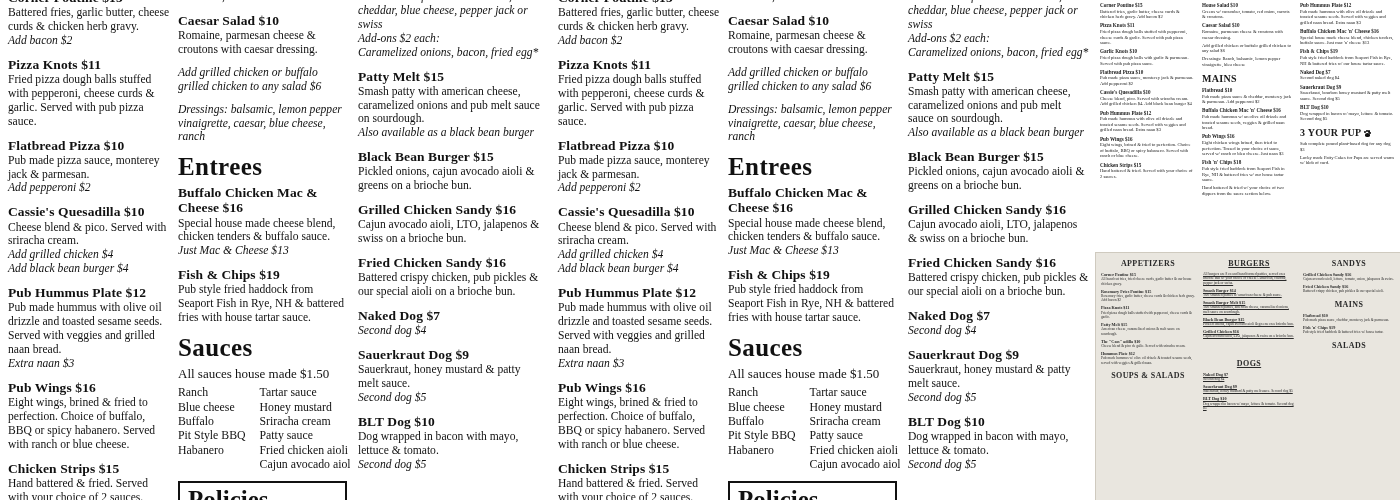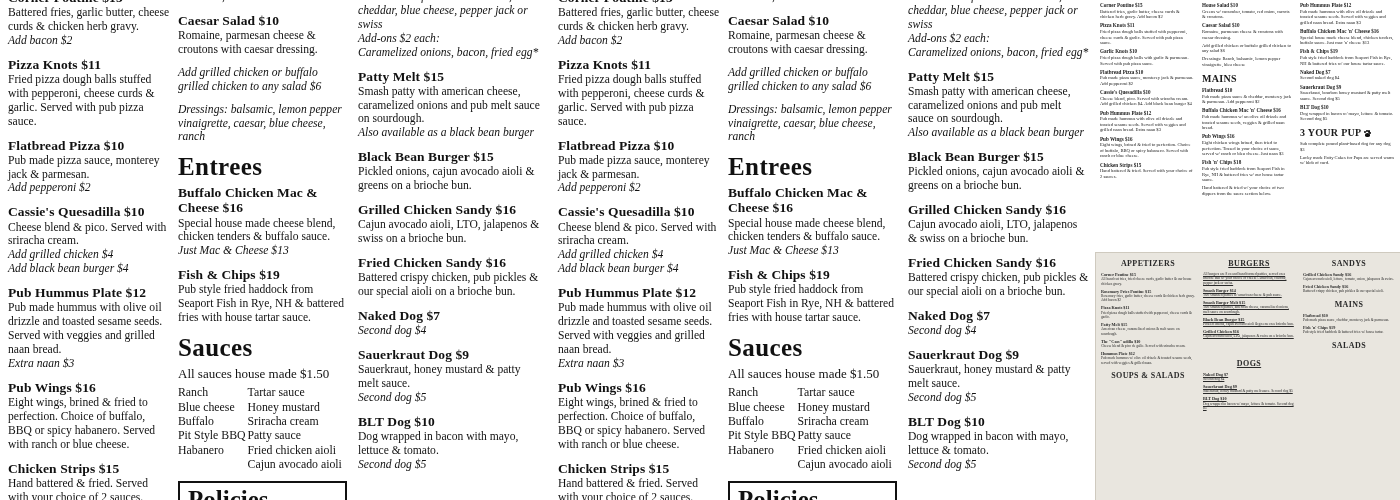--- a/index.html
+++ b/index.html
@@ -70,21 +70,21 @@
     letter-spacing: .4px;
     margin: 10px 0 6px 0;
     line-height: 1;
   }
   .sauces-line {
     font-size: 13px;
     margin: 0 0 3px 0;
   }
   .sauce-cols {
     display: flex;
-    gap: 2px;
+    gap: 14px;
     font-size: 11.8px;
     line-height: 1.22;
   }
   .sauce-cols div { white-space: nowrap; }
   .policies-box {
     margin-top: 10px;
     border: 2px solid #111;
     padding: 4px 8px 30px 8px;
   }
   .policies-title {

